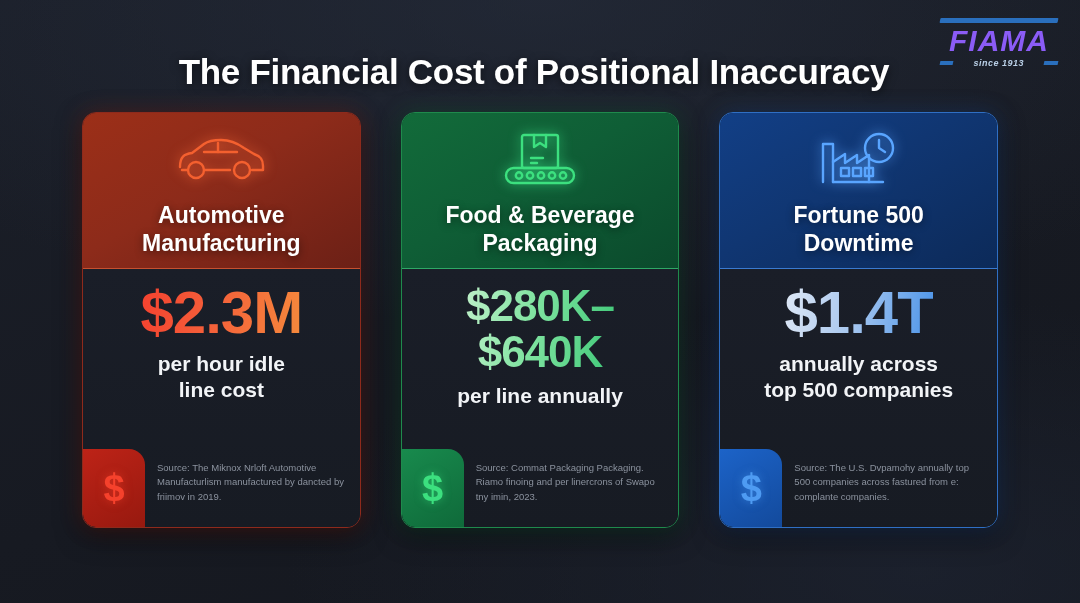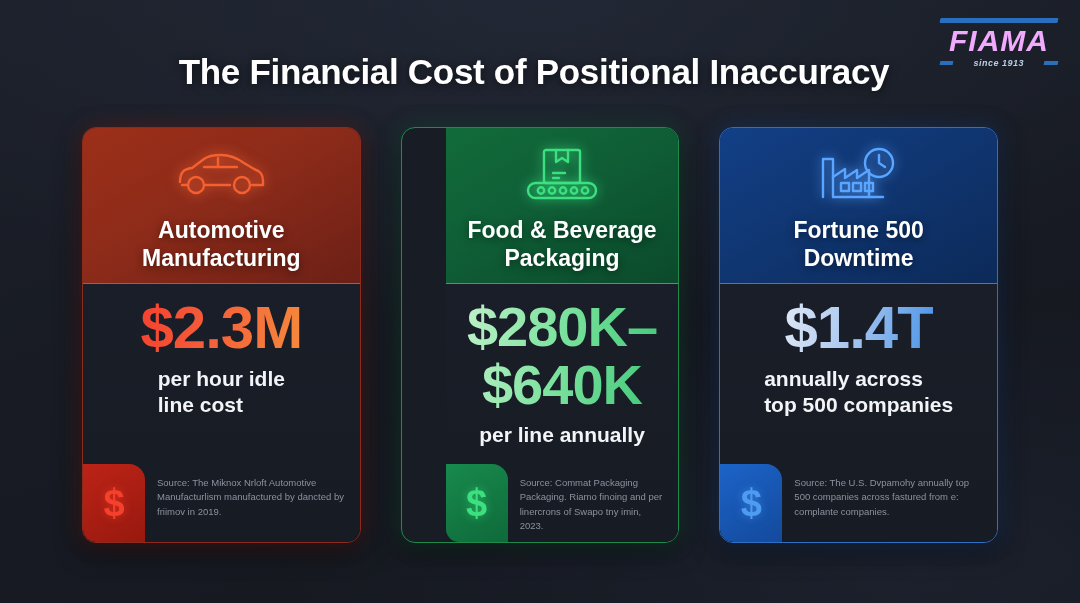--- a/index.html
+++ b/index.html
@@ -26,21 +26,21 @@
     width:118px; text-align:center;
     user-select:none;
   }
   .logo-bar{
     height:5px; background:#2a6fbd; border-radius:1px;
     transform:skewX(-12deg);
   }
   .logo-bar.top{ margin-bottom:2px; }
   .logo-word{
     font-size:30px; font-weight:bold; font-style:italic;
-    letter-spacing:1px; color:#f0abfc;
+    letter-spacing:1px; color:#8b5cf6;
     line-height:1.05;
     -webkit-text-stroke:0px;
   }
   .logo-sub{
     display:flex; align-items:center; gap:20px;
     justify-content:flex-end; margin-top:1px;
   }
   .logo-sub .dash{ flex:1; height:4px; background:#2a6fbd; transform:skewX(-12deg); }
   .logo-sub .since{
     font-size:9px; font-style:italic; font-weight:bold;
@@ -52,34 +52,34 @@
   .title{
     position:absolute; top:52px; left:0; right:12px;
     text-align:center;
     font-size:35px; font-weight:bold; color:#ffffff;
     letter-spacing:-0.3px;
     text-shadow:0 2px 10px rgba(0,0,0,.6);
   }
 
   
   .cards{
-    position:absolute; top:127px; left:82px;
+    position:absolute; top:112px; left:82px;
     width:916px; height:416px;
     display:flex; gap:40px;
   }
   .card{
     position:relative;
     width:279px; height:416px;
     border-radius:14px;
     overflow:hidden;
     background:#181c25;
     display:flex; flex-direction:column;
   }
   .card.red   { border:1px solid #8e2a1c; box-shadow:0 0 22px rgba(180,45,25,.30), 0 8px 26px rgba(0,0,0,.55); }
-  .card.green { border:1px solid #1f8a4c; box-shadow:0 0 22px rgba(25,140,80,.28), 0 8px 26px rgba(0,0,0,.55);padding-left:44px; }
+  .card.green { border:1px solid #1f8a4c; box-shadow:0 0 22px rgba(25,140,80,.28), 0 8px 26px rgba(0,0,0,.55); }
   .card.blue  { border:1px solid #2f6fc4; box-shadow:0 0 22px rgba(35,95,190,.30), 0 8px 26px rgba(0,0,0,.55); }
 
   .card-head{
     height:156px; flex:none;
     display:flex; flex-direction:column;
     align-items:center; justify-content:flex-start;
     padding-top:14px;
     position:relative;
   }
   .card.red   .card-head{ background:linear-gradient(150deg,#9c2f18 0%,#8d2b1a 45%,#6c2016 100%); border-bottom:1px solid #c6502f; }
@@ -106,29 +106,29 @@
     align-items:center; justify-content:flex-start;
     padding:14px 12px 0;
     position:relative;
   }
   .big-value{
     font-size:60px; font-weight:bold; line-height:1.0;
     text-align:center; letter-spacing:-1px;
     -webkit-background-clip:text; background-clip:text;
     -webkit-text-fill-color:transparent; color:transparent;
   }
-  .big-value.two-line{ font-size:56px; line-height:1.04; }
+  .big-value.two-line{ font-size:44px; line-height:1.04; }
   .card.red   .big-value{ background-image:linear-gradient(100deg,#f4412f 0%,#f4603a 45%,#f58a3c 100%); }
   .card.green .big-value{ background-image:linear-gradient(100deg,#bdf0c8 0%,#7fe3a0 45%,#3fc878 100%); }
   .card.blue  .big-value{ background-image:linear-gradient(100deg,#dfe8f5 0%,#a9c8ef 45%,#4a93e8 100%); }
 
   .sub-value{
     margin-top:8px;
     font-size:21px; font-weight:bold; color:#f2f4f7;
-    text-align:left; line-height:1.25;
+    text-align:center; line-height:1.25;
   }
 
   
   .source{
     position:absolute; left:0; right:0; bottom:0;
     height:78px;
     display:flex; align-items:stretch;
   }
   .badge{
     width:62px; flex:none;

